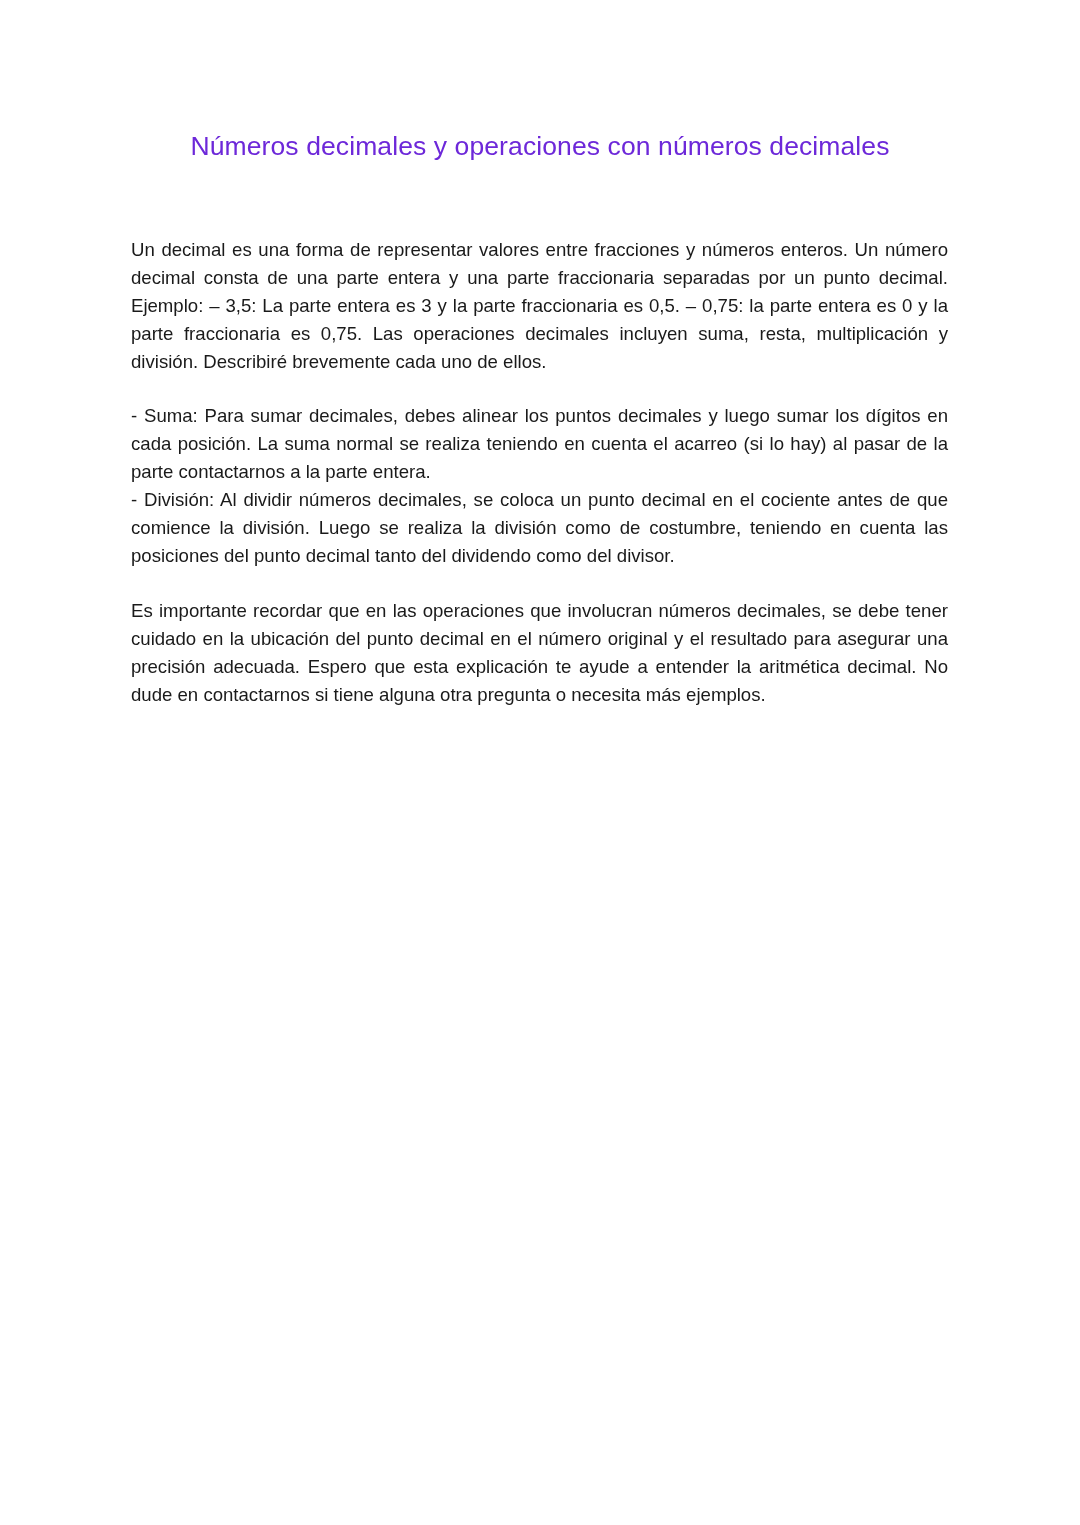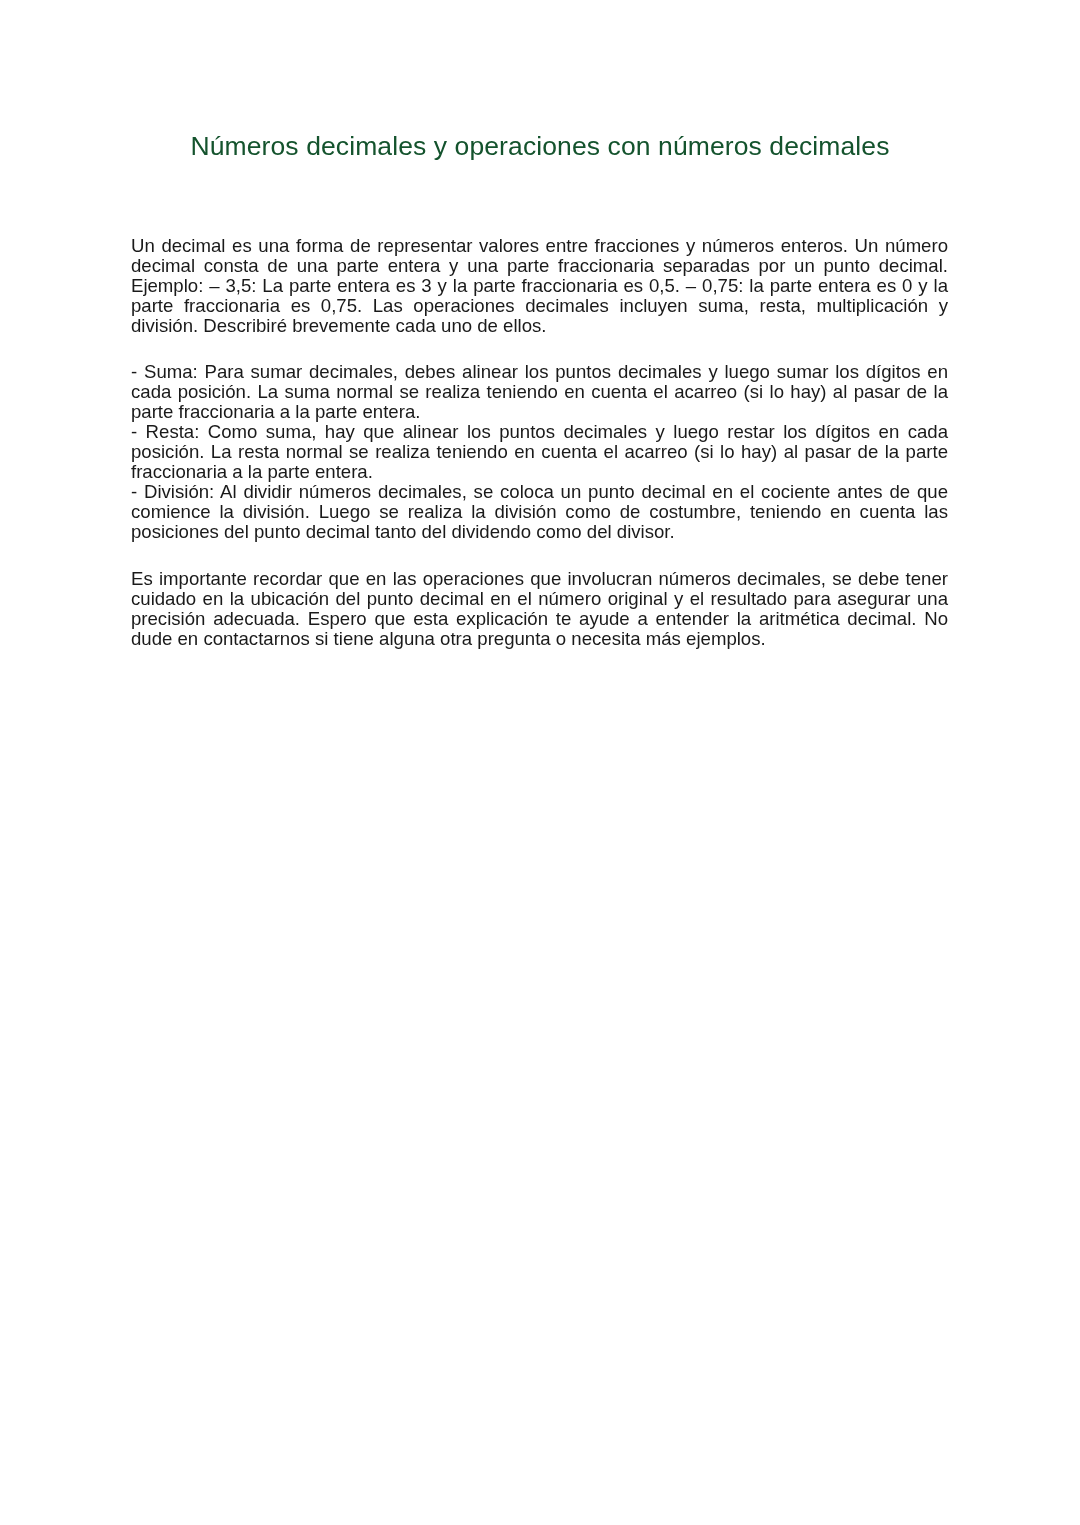--- a/index.html
+++ b/index.html
@@ -20,49 +20,48 @@
       left: 0; top: 0;
       width: 1080px;
       height: 1525px;
     }
     .title {
       position: absolute;
       left: 0;
       top: 128px;
       width: 1080px;
       text-align: center;
-      color: #14532d;
+      color: #6d28d9;
       font-size: 26.5px;
       line-height: 36px;
       margin: 0;
       font-weight: normal;
       letter-spacing: 0.1px;
     }
     .body {
       position: absolute;
       left: 131px;
       top: 236px;
       width: 817px;
       font-size: 18.6px;
-      line-height: 20px;
+      line-height: 28px;
       text-align: justify;
     }
     .body p {
       margin: 0;
     }
     .body p.gap {
       margin-top: 26.3px;
     }
   </style>
 </head>
 <body>
 
 <div class="page">
   <h1 class="title">Números decimales y operaciones con números decimales</h1>
 
   <div class="body">
     <p>Un decimal es una forma de representar valores entre fracciones y números enteros. Un número decimal consta de una parte entera y una parte fraccionaria separadas por un punto decimal. Ejemplo: – 3,5: La parte entera es 3 y la parte fraccionaria es 0,5. – 0,75: la parte entera es 0 y la parte fraccionaria es 0,75. Las operaciones decimales incluyen suma, resta, multiplicación y división. Describiré brevemente cada uno de ellos.</p>
-    <p class="gap">- Suma: Para sumar decimales, debes alinear los puntos decimales y luego sumar los dígitos en cada posición. La suma normal se realiza teniendo en cuenta el acarreo (si lo hay) al pasar de la parte fraccionaria a la parte entera.</p>
-    <p>- Resta: Como suma, hay que alinear los puntos decimales y luego restar los dígitos en cada posición. La resta normal se realiza teniendo en cuenta el acarreo (si lo hay) al pasar de la parte fraccionaria a la parte entera.</p>
+    <p class="gap">- Suma: Para sumar decimales, debes alinear los puntos decimales y luego sumar los dígitos en cada posición. La suma normal se realiza teniendo en cuenta el acarreo (si lo hay) al pasar de la parte contactarnos a la parte entera.</p>
     <p>- División: Al dividir números decimales, se coloca un punto decimal en el cociente antes de que comience la división. Luego se realiza la división como de costumbre, teniendo en cuenta las posiciones del punto decimal tanto del dividendo como del divisor.</p>
     <p class="gap">Es importante recordar que en las operaciones que involucran números decimales, se debe tener cuidado en la ubicación del punto decimal en el número original y el resultado para asegurar una precisión adecuada. Espero que esta explicación te ayude a entender la aritmética decimal. No dude en contactarnos si tiene alguna otra pregunta o necesita más ejemplos.</p>
   </div>
 </div>
 
 </body></html>

